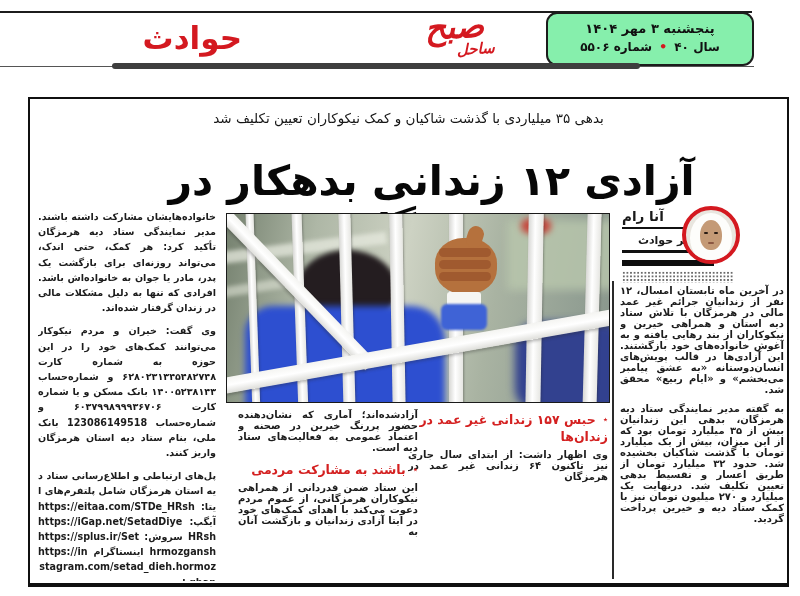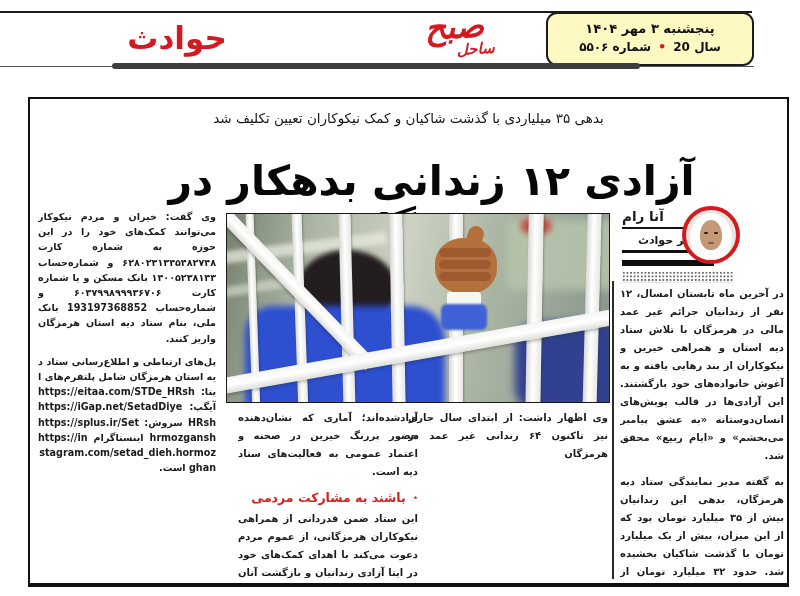--- a/index.html
+++ b/index.html
@@ -2,43 +2,43 @@
 <html lang="fa"><head>
 <meta charset="utf-8">
 <style>
   html,body{margin:0;padding:0;background:#ffffff;}
   .page{position:relative;width:800px;height:596px;background:#ffffff;overflow:hidden;
         font-family:"DejaVu Sans",sans-serif;color:#1a1a1a;}
 
   
   .top-rule{position:absolute;left:0;top:11px;width:752px;height:2px;background:#1c1c1c;}
   .date-box{position:absolute;left:546px;top:12px;width:208px;height:54px;border:2px solid #1c1c1c;
-            border-radius:11px;background:#fef9c3;direction:rtl;text-align:center;box-sizing:border-box;padding-top:7px;}
+            border-radius:11px;background:#86efac;direction:rtl;text-align:center;box-sizing:border-box;padding-top:7px;}
   .date-line1{font-size:13px;font-weight:bold;letter-spacing:1px;color:#111;}
   .date-line2{font-size:12px;font-weight:bold;color:#111;margin-top:4px;display:flex;justify-content:center;gap:7px;align-items:center;}
   .red-dot{color:#d41920;font-size:13px;line-height:10px;}
   .logo{position:absolute;left:396px;top:10px;width:118px;height:58px;color:#d41920;direction:rtl;transform:rotate(-3deg);}
   .logo-top{display:block;font-size:33px;font-weight:bold;font-style:italic;line-height:34px;text-align:center;}
   .logo-bottom{display:block;font-size:15px;font-weight:bold;font-style:italic;line-height:12px;text-align:right;padding-right:20px;}
-  .section-title{position:absolute;left:112px;top:20px;width:130px;text-align:center;
+  .section-title{position:absolute;left:112px;top:20px;width:130px;text-align:right;
                  font-size:31px;font-weight:bold;color:#d41920;direction:rtl;}
   .header-rule{position:absolute;left:0;top:66px;width:754px;height:1px;background:#555;}
   .header-rule-thick{position:absolute;left:112px;top:63px;width:528px;height:6px;background:#3e3e3e;border-radius:3px;}
 
   
   .article-box{position:absolute;left:28px;top:97px;width:761px;height:490px;background:#fff;
                border:2px solid #101010;border-bottom-width:4px;box-sizing:border-box;}
   .kicker{position:absolute;top:11px;left:0;right:0;text-align:center;direction:rtl;
           font-size:13.5px;color:#151515;}
   .headline{position:absolute;top:31px;left:0;right:0;text-align:center;direction:rtl;
             font-size:41px;font-weight:bold;letter-spacing:-1px;color:#070707;margin-left:46px;}
 
   
   .body-text{direction:rtl;text-align:justify;font-size:10px;font-weight:bold;
-             line-height:18px;color:#1c1c1c;margin:0 0 8px 0;}
+             line-height:11px;color:#1c1c1c;margin:0 0 8px 0;}
   .red-subhead{direction:rtl;text-align:right;color:#d42020;font-weight:bold;
                font-size:12.5px;line-height:17px;margin:2px 0 4px 0;}
   .star{font-size:9px;vertical-align:2px;margin-left:3px;}
 
   .col-right{position:absolute;right:3px;top:106px;width:164px;height:378px;overflow:hidden;}
   .col-divider{position:absolute;right:173px;top:182px;width:2px;height:298px;background:#2a2a2a;}
 
   
   .author{position:relative;width:100%;height:80px;}
   .author-photo{position:absolute;right:44px;top:1px;width:50px;height:50px;border-radius:50%;
@@ -89,21 +89,21 @@
 </head>
 <body>
 
 <div class="page">
 
   <div class="top-rule"></div>
 
   <div class="date-box">
     <div class="date-line1">پنجشنبه ۳ مهر ۱۴۰۴</div>
     <div class="date-line2">
-      <span>سال 20</span>
+      <span>سال ۴۰</span>
       <span class="red-dot">•</span>
       <span>شماره ۵۵۰۶</span>
     </div>
   </div>
 
   <div class="logo">
     <span class="logo-top">صبح</span>
     <span class="logo-bottom">ساحل</span>
   </div>
 
@@ -162,31 +162,36 @@
         <div class="finger f1"></div>
         <div class="finger f2"></div>
         <div class="finger f3"></div>
         <div class="thumb"></div>
         <div class="cuff"></div>
         <div class="sleeve"></div>
       </div>
     </div>
 
     <div class="col-mid-right">
+      <div class="red-subhead">
+        <span class="star">٭</span>
+        <span>حبس ۱۵۷ زندانی غیر عمد در زندان‌ها</span>
+      </div>
       <p class="body-text">وی اظهار داشت: از ابتدای سال جاری نیز تاکنون ۶۴ زندانی غیر عمد در هرمزگان</p>
     </div>
 
     <div class="col-mid-left">
       <p class="body-text">آزادشده‌اند؛ آماری که نشان‌دهنده حضور پررنگ خیرین در صحنه و اعتماد عمومی به فعالیت‌های ستاد دیه است.</p>
       <div class="red-subhead">
         <span class="star">٭</span>
         <span>باشند به مشارکت مردمی</span>
       </div>
       <p class="body-text">این ستاد ضمن قدردانی از همراهی نیکوکاران هرمزگانی، از عموم مردم دعوت می‌کند با اهدای کمک‌های خود در ایتا آزادی زندانیان و بازگشت آنان به</p>
     </div>
 
     <div class="col-left">
-      <p class="body-text">وی گفت: خیران و مردم نیکوکار می‌توانند کمک‌های خود را در این حوزه به شماره کارت ۶۲۸۰۲۳۱۳۴۵۴۸۲۷۴۸ و شماره‌حساب ۱۴۰۰۵۲۳۸۱۴۳ بانک مسکن و یا شماره کارت ۶۰۳۷۹۹۸۹۹۹۳۶۷۰۶ و شماره‌حساب 193197368852 بانک ملی، بنام ستاد دیه استان هرمزگان واریز کنند.</p>
+      <p class="body-text">خانواده‌هایشان مشارکت داشته باشند. مدیر نمایندگی ستاد دیه هرمزگان تأکید کرد: هر کمک، حتی اندک، می‌تواند روزنه‌ای برای بازگشت یک پدر، مادر یا جوان به خانواده‌اش باشد. افرادی که تنها به دلیل مشکلات مالی در زندان گرفتار شده‌اند.</p>
+      <p class="body-text">وی گفت: خیران و مردم نیکوکار می‌توانند کمک‌های خود را در این حوزه به شماره کارت ۶۲۸۰۲۳۱۳۴۵۴۸۲۷۴۸ و شماره‌حساب ۱۴۰۰۵۲۳۸۱۴۳ بانک مسکن و یا شماره کارت ۶۰۳۷۹۹۸۹۹۹۳۶۷۰۶ و شماره‌حساب 123086149518 بانک ملی، بنام ستاد دیه استان هرمزگان واریز کنند.</p>
       <p class="body-text links">پل‌های ارتباطی و اطلاع‌رسانی ستاد دیه استان هرمزگان شامل پلتفرم‌های ایتا: https://eitaa.com/STDe_HRsh آیگپ: https://iGap.net/SetadDiyeHRsh سروش: https://splus.ir/Sethrmozgansh اینستاگرام https://instagram.com/setad_dieh.hormozghan است.</p>
     </div>
 
   </div>
 </div>
 
 </body></html>

